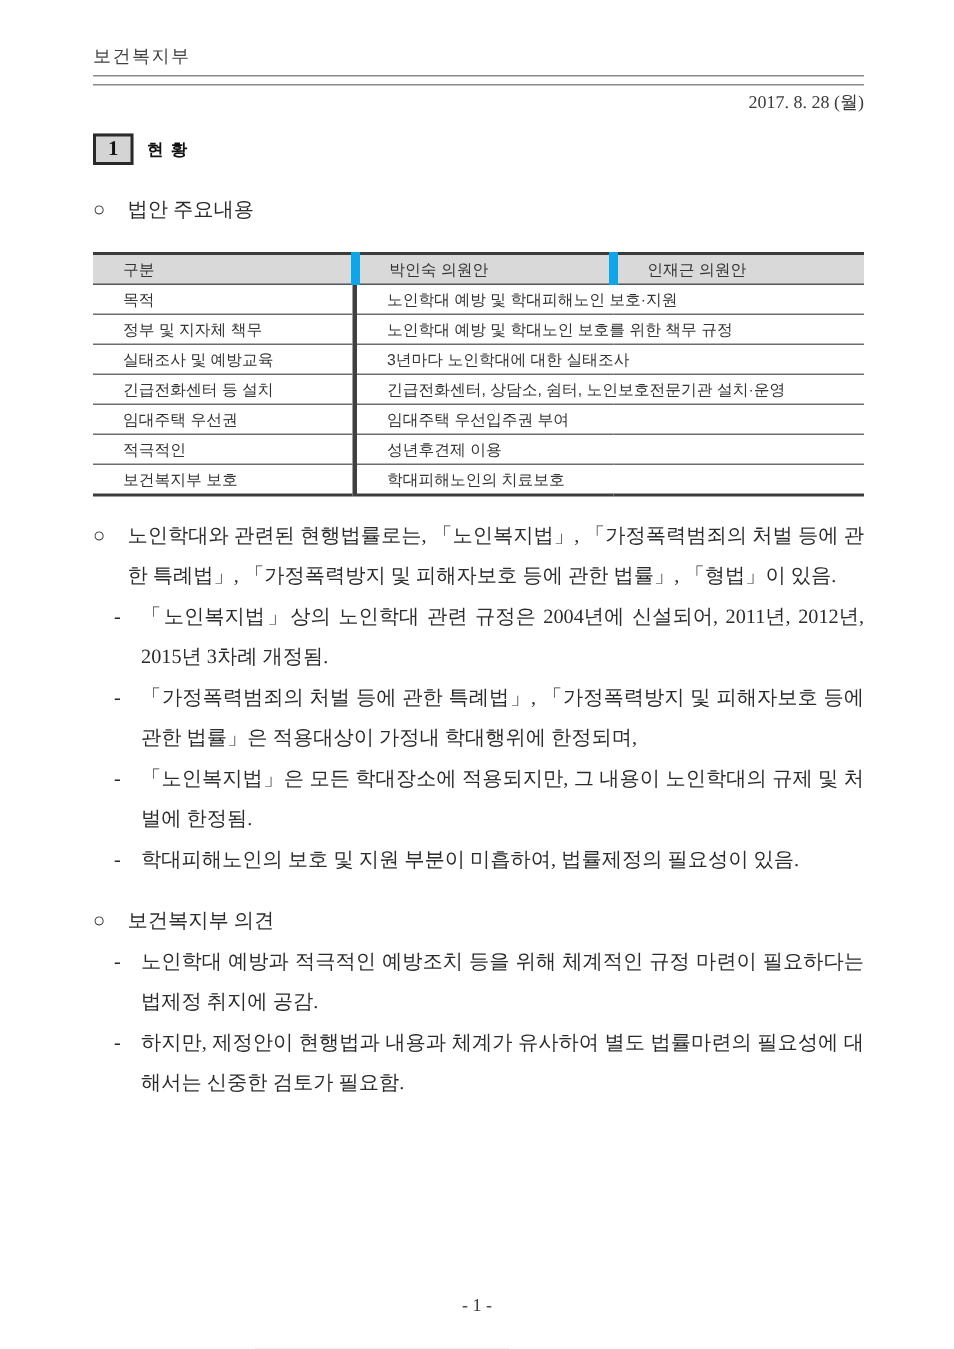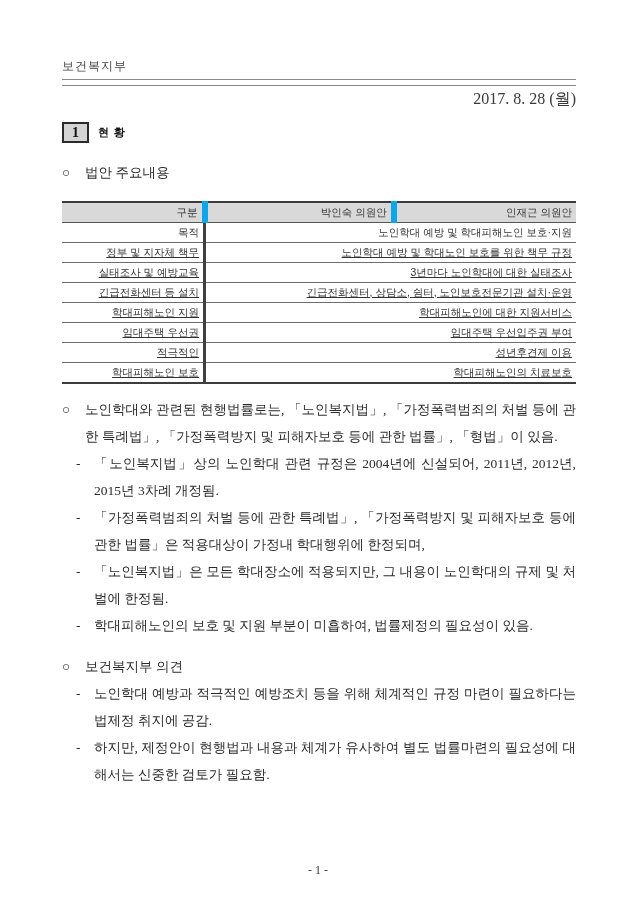--- a/index.html
+++ b/index.html
@@ -15,42 +15,42 @@
     box-sizing: border-box;
   }
   .content {
     position: absolute;
     left: 62px;
     top: 0;
     width: 514px;
   }
   
   .dept-row {
-    margin-top: 56px;
+    margin-top: 28px;
     border-bottom: 1px solid #8a8a8a;
     padding-bottom: 4px;
   }
   .dept-row span { font-size: 12px; color: #3f3f3f; letter-spacing: 1px; }
   .doc-title {
     margin-top: 7px;
     text-align: center;
     font-weight: bold;
     font-size: 17px;
     line-height: 34px;
     color: #1e1e1e;
     letter-spacing: 0.5px;
   }
   .title-rule {
     margin-top: 5px;
     border-bottom: 1px solid #8a8a8a;
   }
   .date-row {
     margin-top: 3px;
     text-align: right;
-    font-size: 16px;
+    font-size: 12px;
     color: #3a3a3a;
   }
   
   .section-head {
     margin-top: 12px;
     display: flex;
     align-items: center;
   }
   .num-box {
     display: inline-block;
@@ -83,31 +83,31 @@
     margin-top: 15px;
     width: 100%;
     border-collapse: collapse;
     font-family: "Liberation Sans", sans-serif;
     font-size: 10.5px;
     color: #333;
     border-top: 2px solid #3c3c3c;
     border-bottom: 2px solid #3c3c3c;
   }
   table.law-table th, table.law-table td {
-    text-align: right;
+    text-align: left;
     font-weight: normal;
-    padding: 2px 4px;
+    padding: 2px 20px;
     height: 15px;
   }
   table.law-table thead th {
     background: #d9d9d9;
     border-bottom: 1px solid #555;
   }
   table.law-table thead th + th { border-left: 6px solid #0ea5e9; }
-  table.law-table tbody tr + tr td { border-top: 1px solid #6d6d6d; text-decoration: underline; }
+  table.law-table tbody tr + tr td { border-top: 1px solid #6d6d6d; }
   table.law-table tbody td.rowlabel { border-right: 3px solid #404040; width: 133px; }
   
   .footer {
     position: absolute;
     bottom: 21px;
     left: 0;
     width: 100%;
     text-align: center;
     font-size: 12px;
     color: #3a3a3a;
@@ -157,33 +157,29 @@
         </tr>
         <tr>
           <td class="rowlabel">실태조사 및 예방교육</td>
           <td colspan="2">3년마다 노인학대에 대한 실태조사</td>
         </tr>
         <tr>
           <td class="rowlabel">긴급전화센터 등 설치</td>
           <td colspan="2">긴급전화센터, 상담소, 쉼터, 노인보호전문기관 설치·운영</td>
         </tr>
         <tr>
-          <td class="rowlabel">학대피해노인 지원</td>
-          <td colspan="2">학대피해노인에 대한 지원서비스</td>
-        </tr>
-        <tr>
           <td class="rowlabel">임대주택 우선권</td>
           <td colspan="2">임대주택 우선입주권 부여</td>
         </tr>
         <tr>
           <td class="rowlabel">적극적인</td>
           <td colspan="2">성년후견제 이용</td>
         </tr>
         <tr>
-          <td class="rowlabel">학대피해노인 보호</td>
+          <td class="rowlabel">보건복지부 보호</td>
           <td colspan="2">학대피해노인의 치료보호</td>
         </tr>
       </tbody>
     </table>
 
     <div class="para block-gap">
       <span class="bullet">○</span>
       <div class="ptext">노인학대와 관련된 현행법률로는, 「노인복지법」, 「가정폭력범죄의 처벌 등에 관한 특례법」, 「가정폭력방지 및 피해자보호 등에 관한 법률」, 「형법」이 있음.</div>
     </div>
     <div class="para dash">

